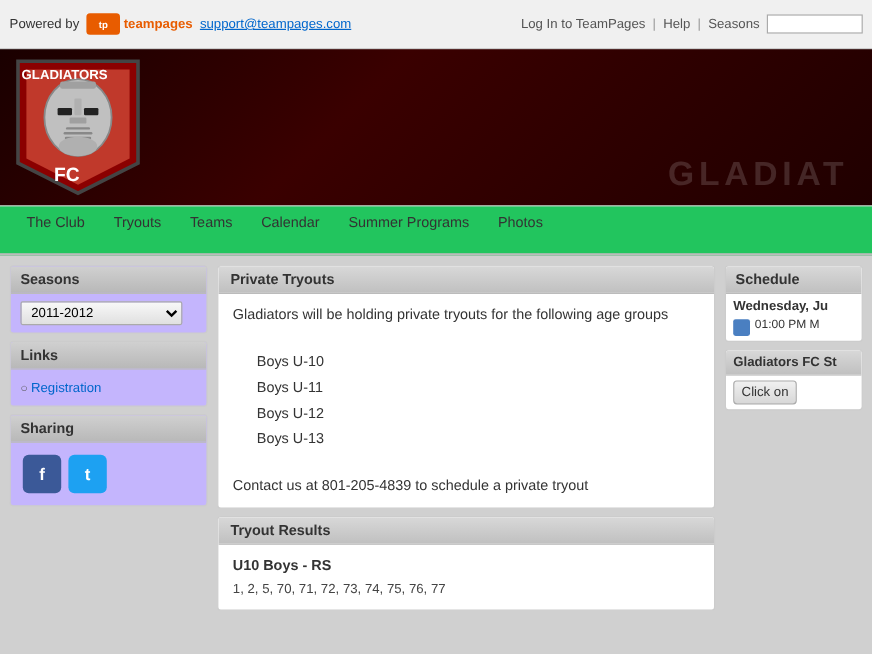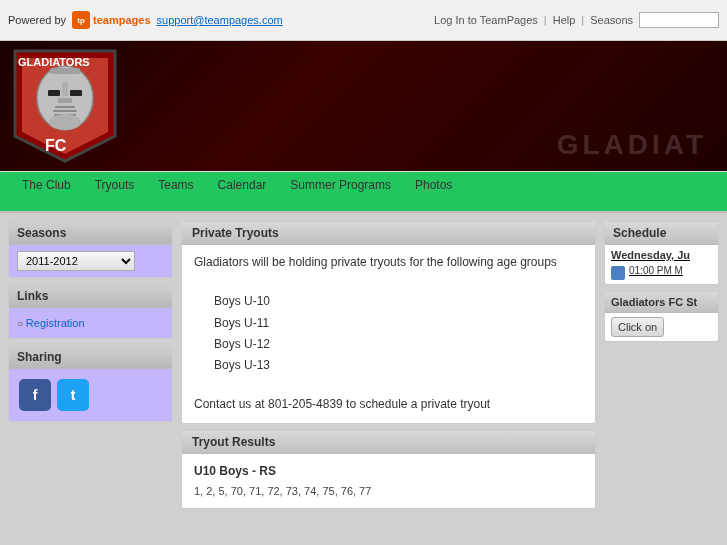--- a/index.html
+++ b/index.html
@@ -13,21 +13,21 @@
       display: flex;
       align-items: center;
       justify-content: space-between;
       height: 26px;
     }
     #top-bar-left { display: flex; align-items: center; gap: 6px; font-size: 11px; color: #333; }
     #top-bar-right { display: flex; align-items: center; gap: 6px; font-size: 11px; }
     #top-bar-right a { color: #555; text-decoration: none; }
     .tp-logo { display: flex; align-items: center; gap: 3px; }
     .tp-logo-icon {
-      width: 18px; height: 18px; background: #e85c00;
+      width: 28px; height: 18px; background: #e85c00;
       border-radius: 3px; display: inline-flex; align-items: center; justify-content: center;
       color: white; font-size: 8px; font-weight: bold;
     }
     .separator { color: #999; }
     #search-box {
       border: 1px solid #aaa; padding: 1px 4px; font-size: 11px; width: 80px; background: white;
     }
 
     
     #banner {
@@ -104,21 +104,21 @@
       font-size: 12px;
       font-weight: bold;
       color: #333;
       border-bottom: 1px solid #bbb;
     }
     .sidebar-section-content {
       padding: 6px 8px;
     }
 
     #seasons-select {
-      width: 118px;
+      width: 135px;
       padding: 2px 4px;
       font-size: 11px;
       border: 1px solid #aaa;
       background: linear-gradient(to bottom, #f8f8f8, #e0e0e0);
       border-radius: 2px;
     }
 
     .links-list { list-style: none; }
     .links-list li { padding: 2px 0; }
     .links-list li::before { content: "○ "; font-size: 10px; color: #555; }
@@ -199,21 +199,20 @@
       background: linear-gradient(to bottom, #d8d8d8, #c0c0c0);
       padding: 4px 8px;
       font-size: 12px;
       font-weight: bold;
       color: #333;
       border-bottom: 1px solid #bbb;
     }
     #schedule-content {
       padding: 4px 6px;
       font-size: 11px;
-      text-decoration: underline;
     }
     #schedule-day {
       font-weight: bold;
       font-size: 11px;
       color: #333;
       margin-bottom: 4px;
     }
     .schedule-event {
       display: flex;
       align-items: flex-start;

